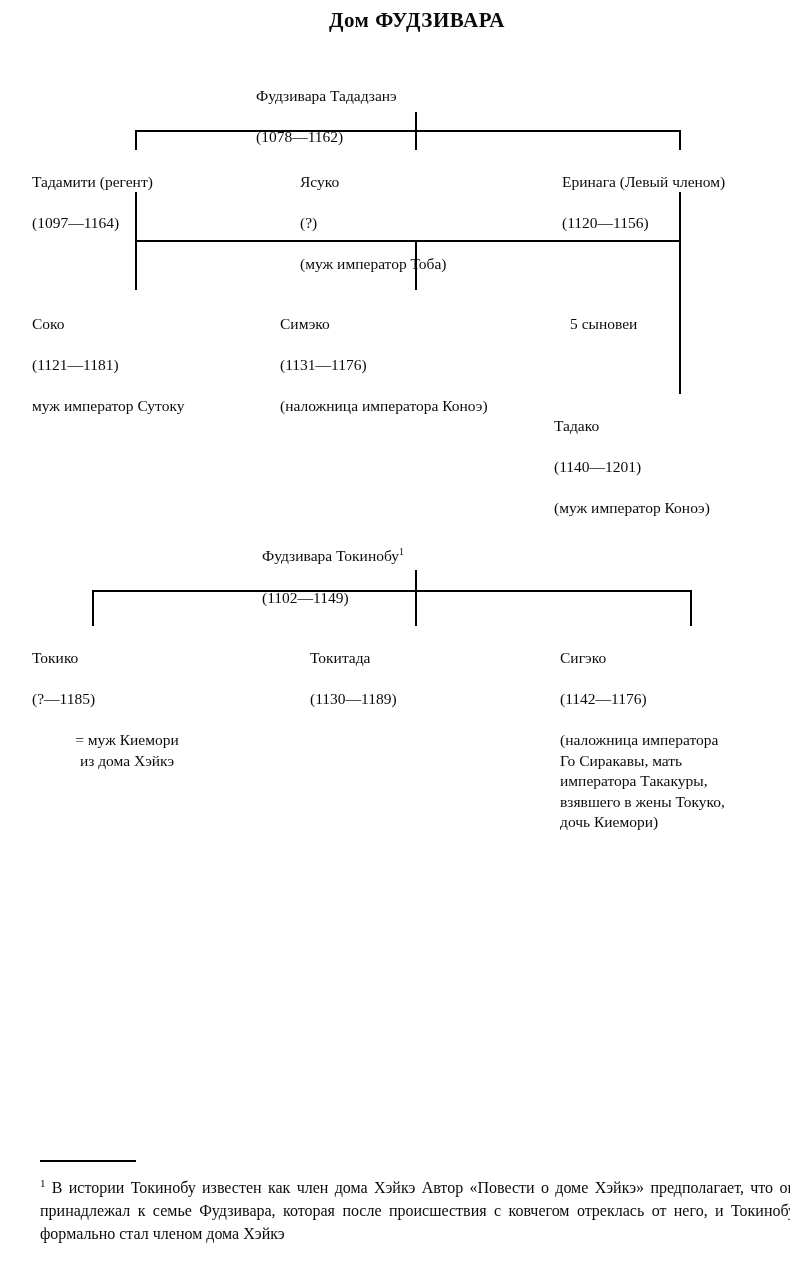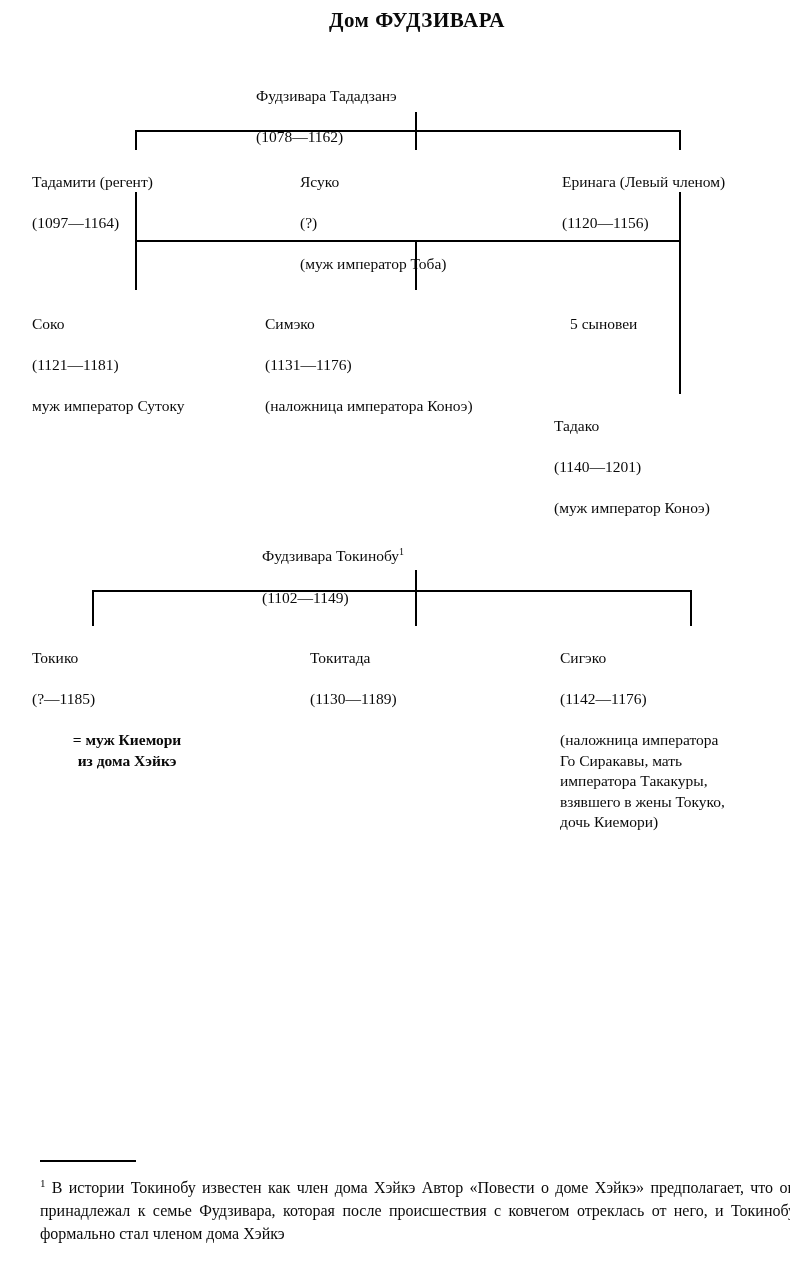--- a/index.html
+++ b/index.html
@@ -40,21 +40,21 @@
   .node .nm {
     display: block;
   }
   .node .dt {
     display: block;
   }
   .node .sub {
     display: block;
   }
   .bold {
-    font-weight: bold;
+    font-weight: normal;
   }
   .line-h {
     position: absolute;
     background: #000000;
     height: 2px;
   }
   .line-v {
     position: absolute;
     background: #000000;
     width: 2px;
@@ -126,21 +126,21 @@
   <div class="line-v" style="left:113px; top:240px; height:50px;"></div>
   <div class="line-v" style="left:393px; top:240px; height:50px;"></div>
   <div class="line-v" style="left:657px; top:240px; height:50px;"></div>
 
   <div class="node" style="left:10px; top:294px; width:208px;">
     <span class="nm">Соко</span>
     <span class="dt">(1121—1181)</span>
     <span class="sub">муж император Сутоку</span>
   </div>
 
-  <div class="node" style="left:243px; top:294px; width:270px;">
+  <div class="node" style="left:258px; top:294px; width:270px;">
     <span class="nm">Симэко</span>
     <span class="dt">(1131—1176)</span>
     <span class="sub">(наложница императора Коноэ)</span>
   </div>
 
   <div class="node" style="left:548px; top:294px; width:110px; text-align:left;">
     <span class="nm">5 сыновеи</span>
   </div>
 
   <div class="line-v" style="left:657px; top:192px; height:202px;"></div>

